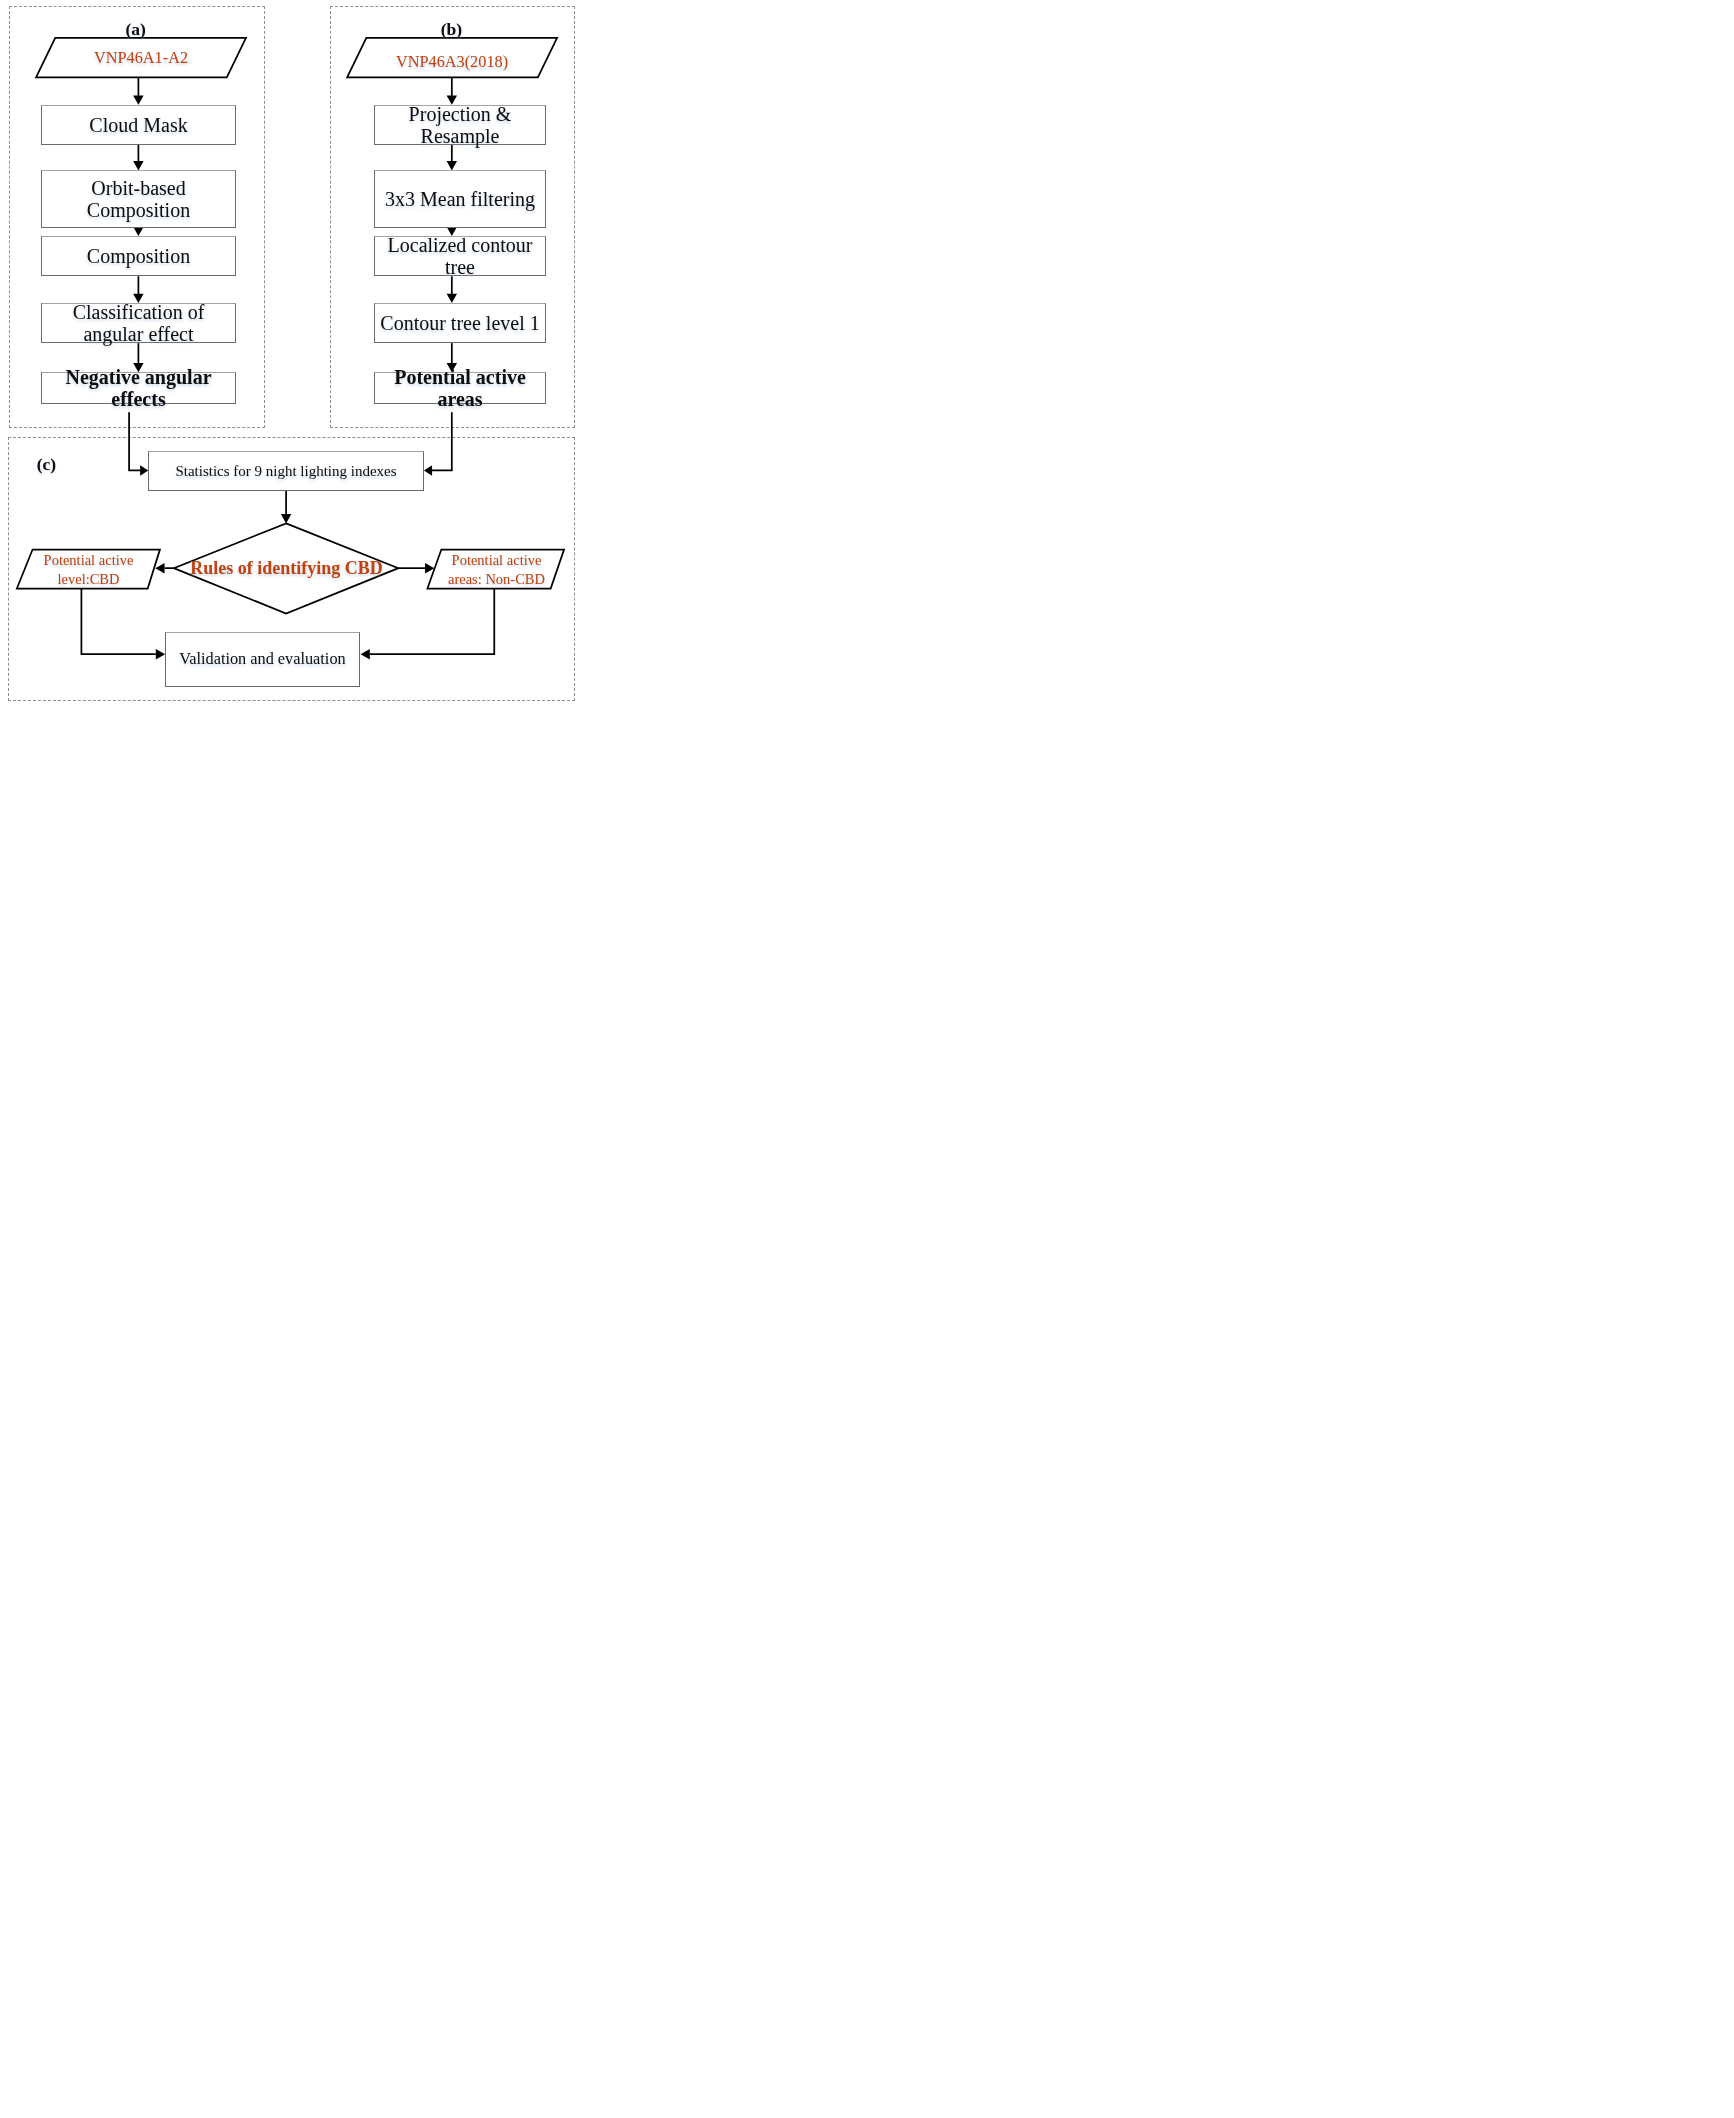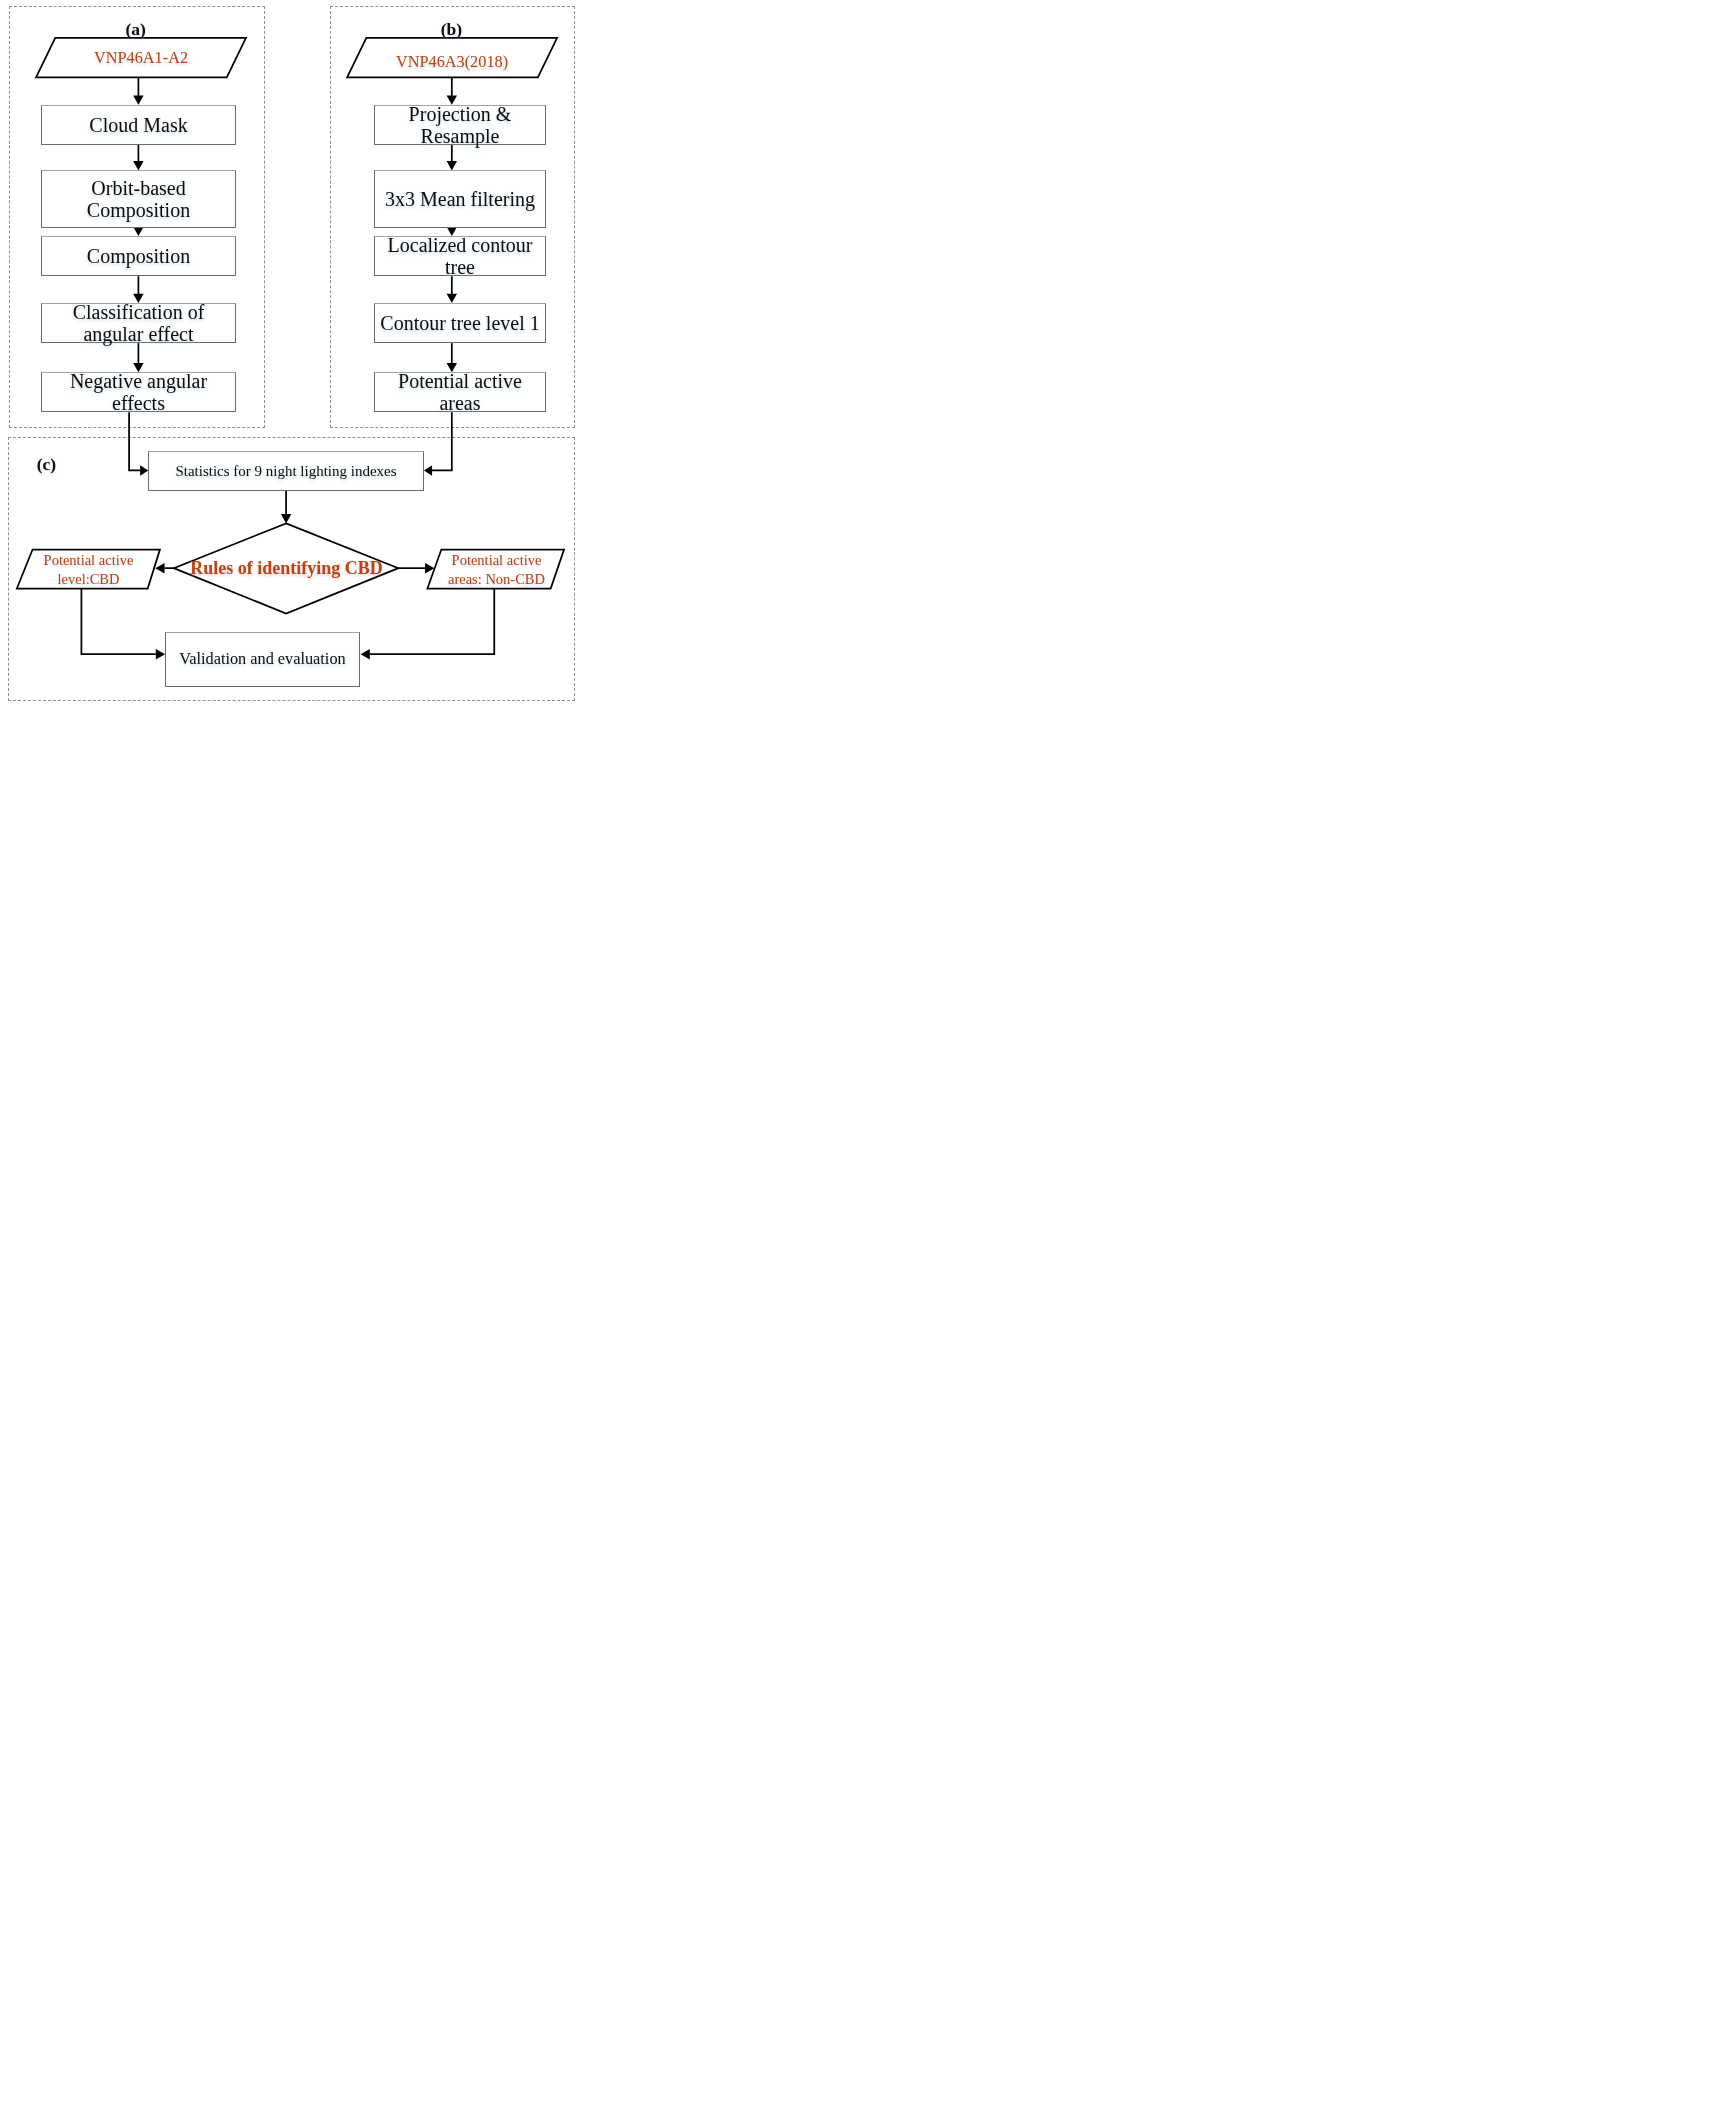--- a/index.html
+++ b/index.html
@@ -57,21 +57,21 @@
     z-index: 3;
     padding: 0 2.3px;
     text-shadow: 0 1.7px 2.9px rgba(150,178,215,0.5);
   }
   .col-a { left: 41px;  width: 195px; }
   .col-b { left: 366px; width: 172px; margin-left: 8px; }
   .row-1 { top: 105px; height: 40px; }
   .row-2 { top: 170px; height: 58px; }
   .row-3 { top: 236px; height: 40px; }
   .row-4 { top: 303px; height: 40px; }
-  .row-5 { top: 372px; height: 40px; }
+  .row-5 { top: 372px; height: 32px; font-weight: bold; }
   #stats-box      { left: 148px; top: 451px;  width: 276px; height: 40px; font-size: 15px; }
   #validation-box { left: 165px; top: 632px; width: 195px; height: 55px; font-size: 16.3px; }
   .shape-text {
     position: absolute;
     display: flex;
     flex-direction: column;
     align-items: center;
     justify-content: center;
     text-align: center;
     color: #c2410c;

